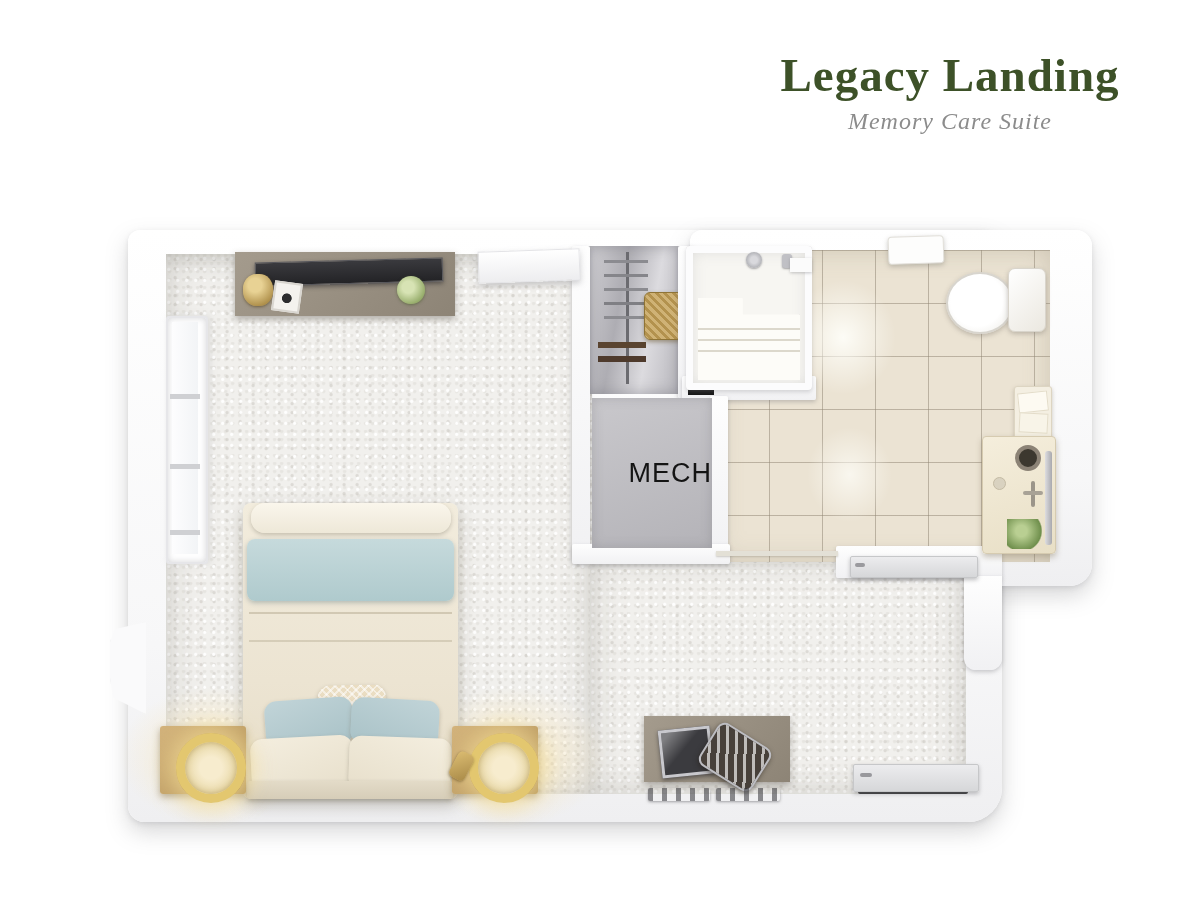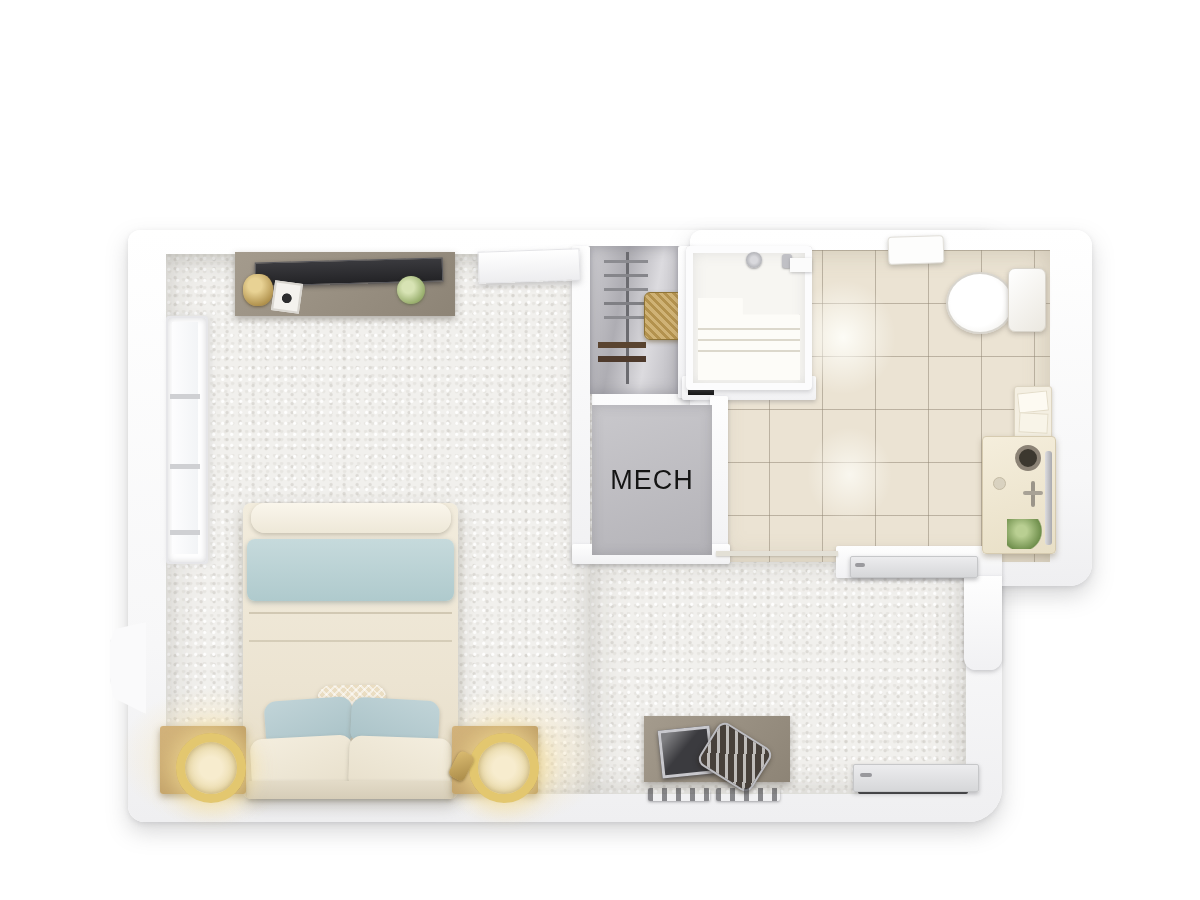--- a/index.html
+++ b/index.html
@@ -29,39 +29,43 @@
   .tile{background-color:#ebe3d3;
     background-image:
       radial-gradient(ellipse at 38% 28%, rgba(255,255,250,.9), transparent 18%),
       radial-gradient(ellipse at 40% 72%, rgba(255,255,250,.7), transparent 15%),
       linear-gradient(rgba(148,138,120,.55) 1.5px, transparent 1.5px),
       linear-gradient(90deg, rgba(148,138,120,.55) 1.5px, transparent 1.5px);
     background-size:100% 100%,100% 100%,53px 53px,53px 53px;
     box-shadow:inset 0 0 26px rgba(150,140,120,.35);}
   .mechfloor{background:linear-gradient(160deg,#c9c8cc 0%,#b4b3b8 100%);
     box-shadow:inset 0 0 12px rgba(90,90,95,.25);
-    display:flex;align-items:center;justify-content:center;margin-top:7px;}
+    display:flex;align-items:center;justify-content:flex-end;}
   .mechfloor span{font-family:"Liberation Sans",sans-serif;font-size:27px;color:#141414;letter-spacing:1px;}
 
   
   .wood{background:linear-gradient(135deg,#a49b8d 0%,#8d8476 100%);box-shadow:0 3px 7px rgba(90,85,75,.45);}
   .oak{background:linear-gradient(135deg,#d3b37c 0%,#b08f55 100%);box-shadow:0 3px 7px rgba(120,100,60,.5);border-radius:3px;}
   .lamp{border-radius:50%;border:9px solid #e3c76f;background:radial-gradient(circle,#f7ecce 30%,#e9d9a8 70%);
         box-shadow:0 0 20px 8px rgba(243,219,150,.65), inset 0 0 6px rgba(150,120,50,.5);}
   .pillow{border-radius:12px;box-shadow:0 2px 4px rgba(120,115,100,.4);}
   .door{background:linear-gradient(180deg,#ececee,#d6d7d9);border:1px solid #c6c7c9;
         box-shadow:0 2px 4px rgba(100,100,105,.4);border-radius:2px;}
   .glow{background:radial-gradient(ellipse at center, rgba(248,225,168,.55) 0%, rgba(248,225,168,0) 70%);}
   .greens{background:radial-gradient(circle at 40% 40%, #b9cf92 20%, #6f8f4c 70%, transparent 75%);}
 </style>
 </head>
 <body>
 
 <div id="stage">
 
+  <div id="brand">
+    <div class="title">Legacy Landing</div>
+    <div class="subtitle">Memory Care Suite</div>
+  </div>
 
   <div class="abs" id="plan" style="left:0;top:0;width:1200px;height:900px;">
 
     <div class="abs shell" style="left:128px;top:230px;width:874px;height:592px;border-radius:12px 20px 34px 16px;"></div>
     <div class="abs shell" style="left:690px;top:230px;width:402px;height:356px;border-radius:12px 16px 22px 4px;"></div>
     <div class="abs" style="left:110px;top:622px;width:36px;height:92px;background:#fafafb;
                 clip-path:polygon(100% 0,100% 100%,8% 82%,0 60%,0 22%,12% 8%);box-shadow:-2px 2px 5px rgba(120,120,125,.2);"></div>
 
     <div class="abs carpet" style="left:166px;top:254px;width:426px;height:540px;"></div>
     <div class="abs carpet" style="left:590px;top:556px;width:376px;height:238px;"></div>

